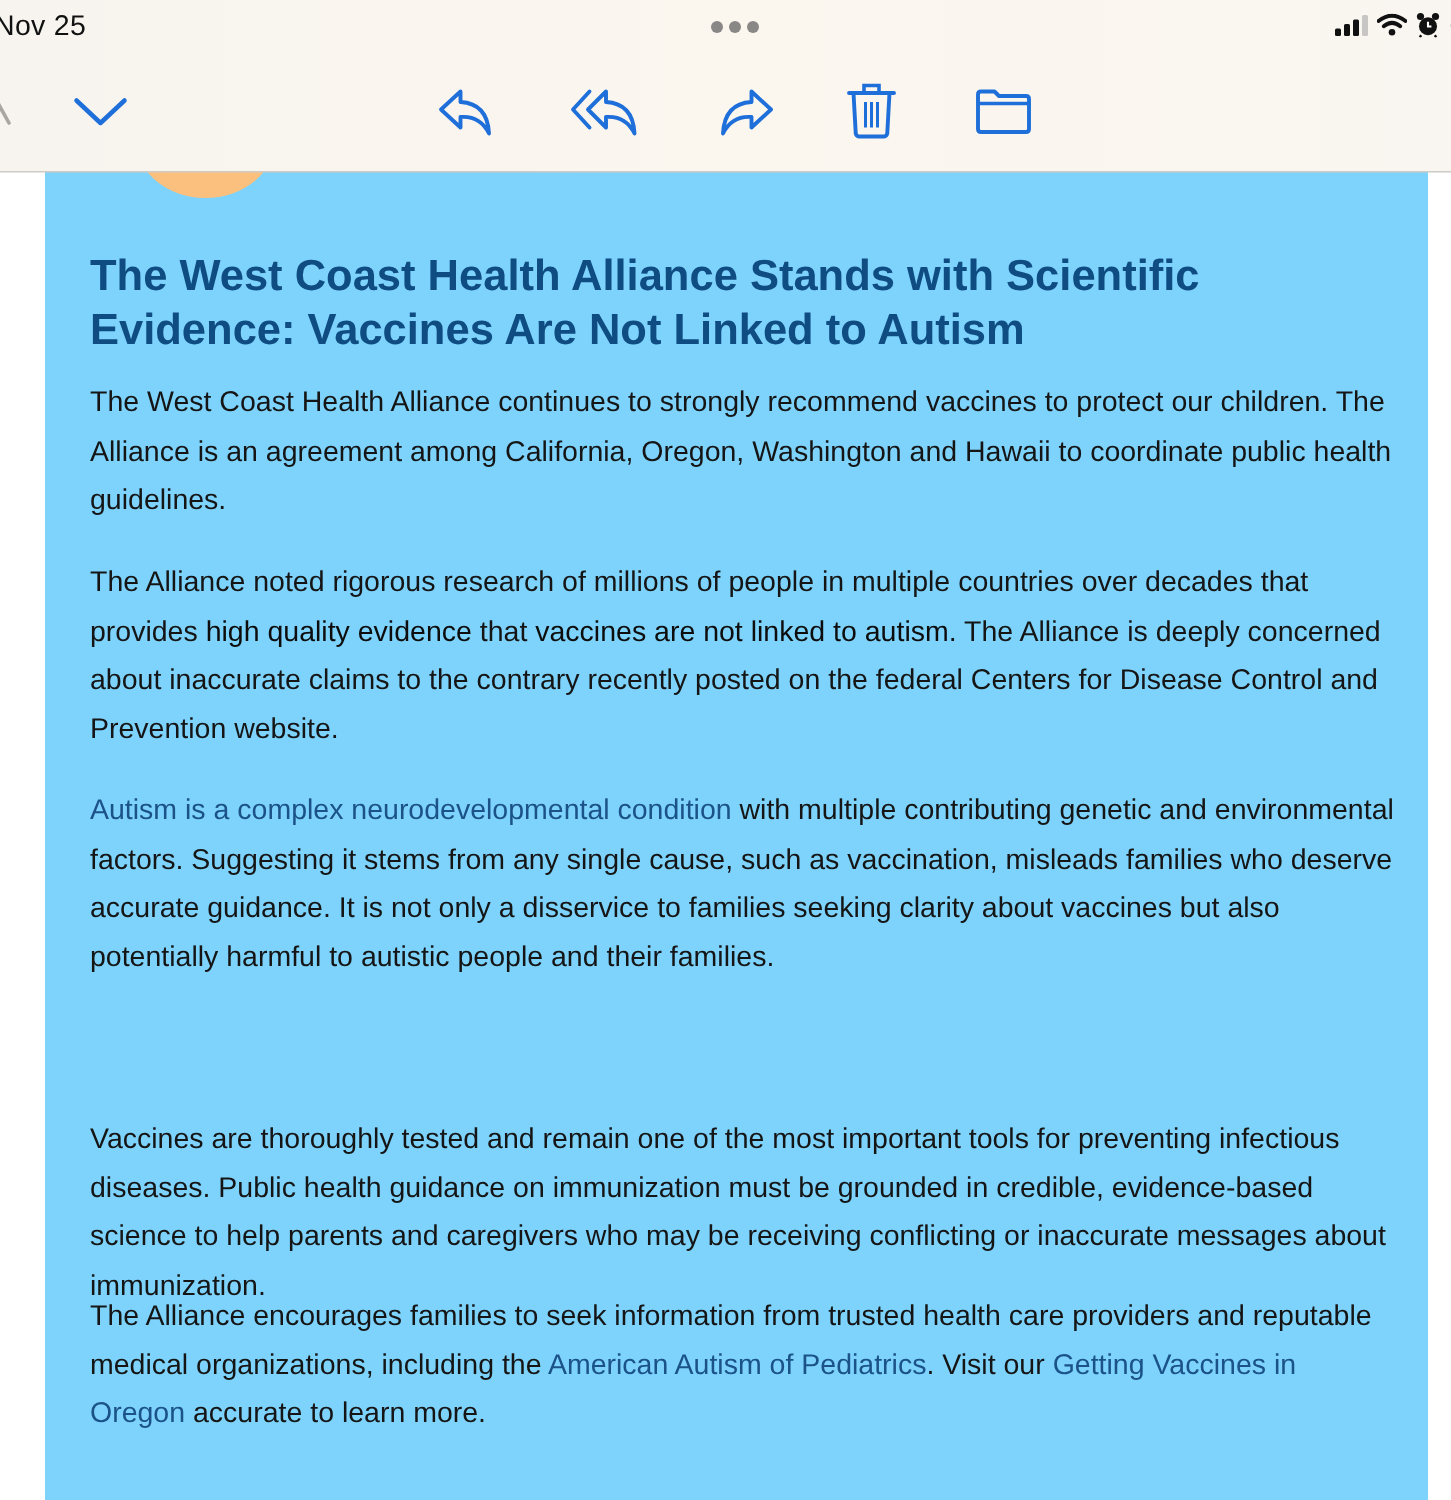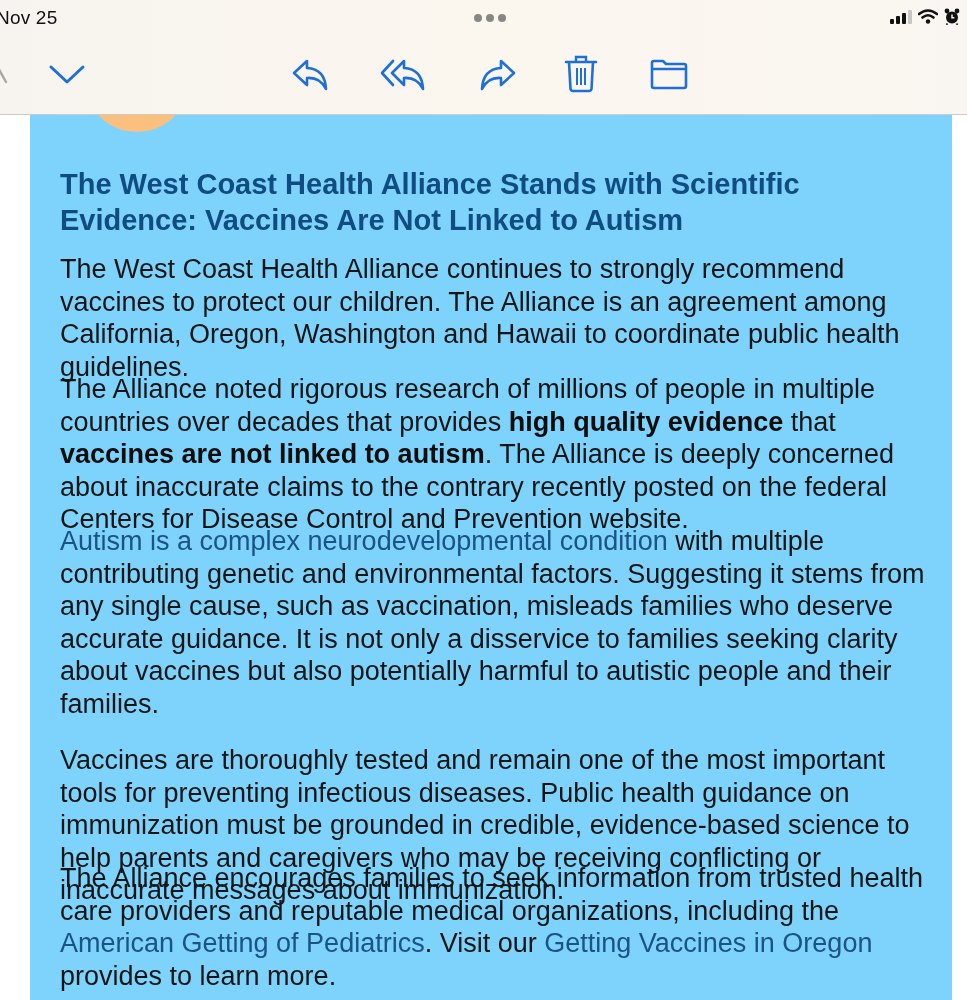--- a/index.html
+++ b/index.html
@@ -93,25 +93,25 @@
       font-size: 29px;
       line-height: 36px;
       font-weight: bold;
       color: #0f4c81;
     }
     .para {
       position: absolute;
       left: 30px;
       width: 870px;
       margin: 0;
-      font-size: 27px;
+      font-size: 19px;
       line-height: 32.5px;
       color: #151515;
     }
-    .para b { font-weight: bold; color: #0d0d0d; }
+    .para b { font-weight: normal; color: #0d0d0d; }
     .para a {
       color: #1b5287;
       text-underline-offset: 3px;
       text-decoration-thickness: 1px;
     }
     .p1 { top: 139px; }
     .p2 { top: 259px; }
     .p3 { top: 411px; }
     .p4 { top: 630px; }
     .p5 { top: 748px; }
@@ -211,14 +211,14 @@
   </p>
 
   <p class="para p2"><span>The Alliance noted rigorous research of millions of people in multiple countries over decades that provides </span><b>high quality evidence</b><span> that </span><b>vaccines are not linked to autism</b><span>. The Alliance is deeply concerned about inaccurate claims to the contrary recently posted on the federal Centers for Disease Control and Prevention website.</span></p>
 
   <p class="para p3"><a>Autism is a complex neurodevelopmental condition</a><span> with multiple contributing genetic and environmental factors. Suggesting it stems from any single cause, such as vaccination, misleads families who deserve accurate guidance. It is not only a disservice to families seeking clarity about vaccines but also potentially harmful to autistic people and their families.</span></p>
 
   <p class="para p4">
     <span>Vaccines are thoroughly tested and remain one of the most important tools for preventing infectious diseases. Public health guidance on immunization must be grounded in credible, evidence-based science to help parents and caregivers who may be receiving conflicting or inaccurate messages about immunization.</span>
   </p>
 
-  <p class="para p5"><span>The Alliance encourages families to seek information from trusted health care providers and reputable medical organizations, including the </span><a>American Getting of Pediatrics</a><span>. Visit our </span><a>Getting Vaccines in Oregon</a><span> provides to learn more.</span></p>
+  <p class="para p5"><span>The Alliance encourages families to seek information from trusted health care providers and reputable medical organizations, including the </span><a>American Autism of Pediatrics</a><span>. Visit our </span><a>Getting Vaccines in Oregon</a><span> accurate to learn more.</span></p>
 </div>
 
 </body></html>

